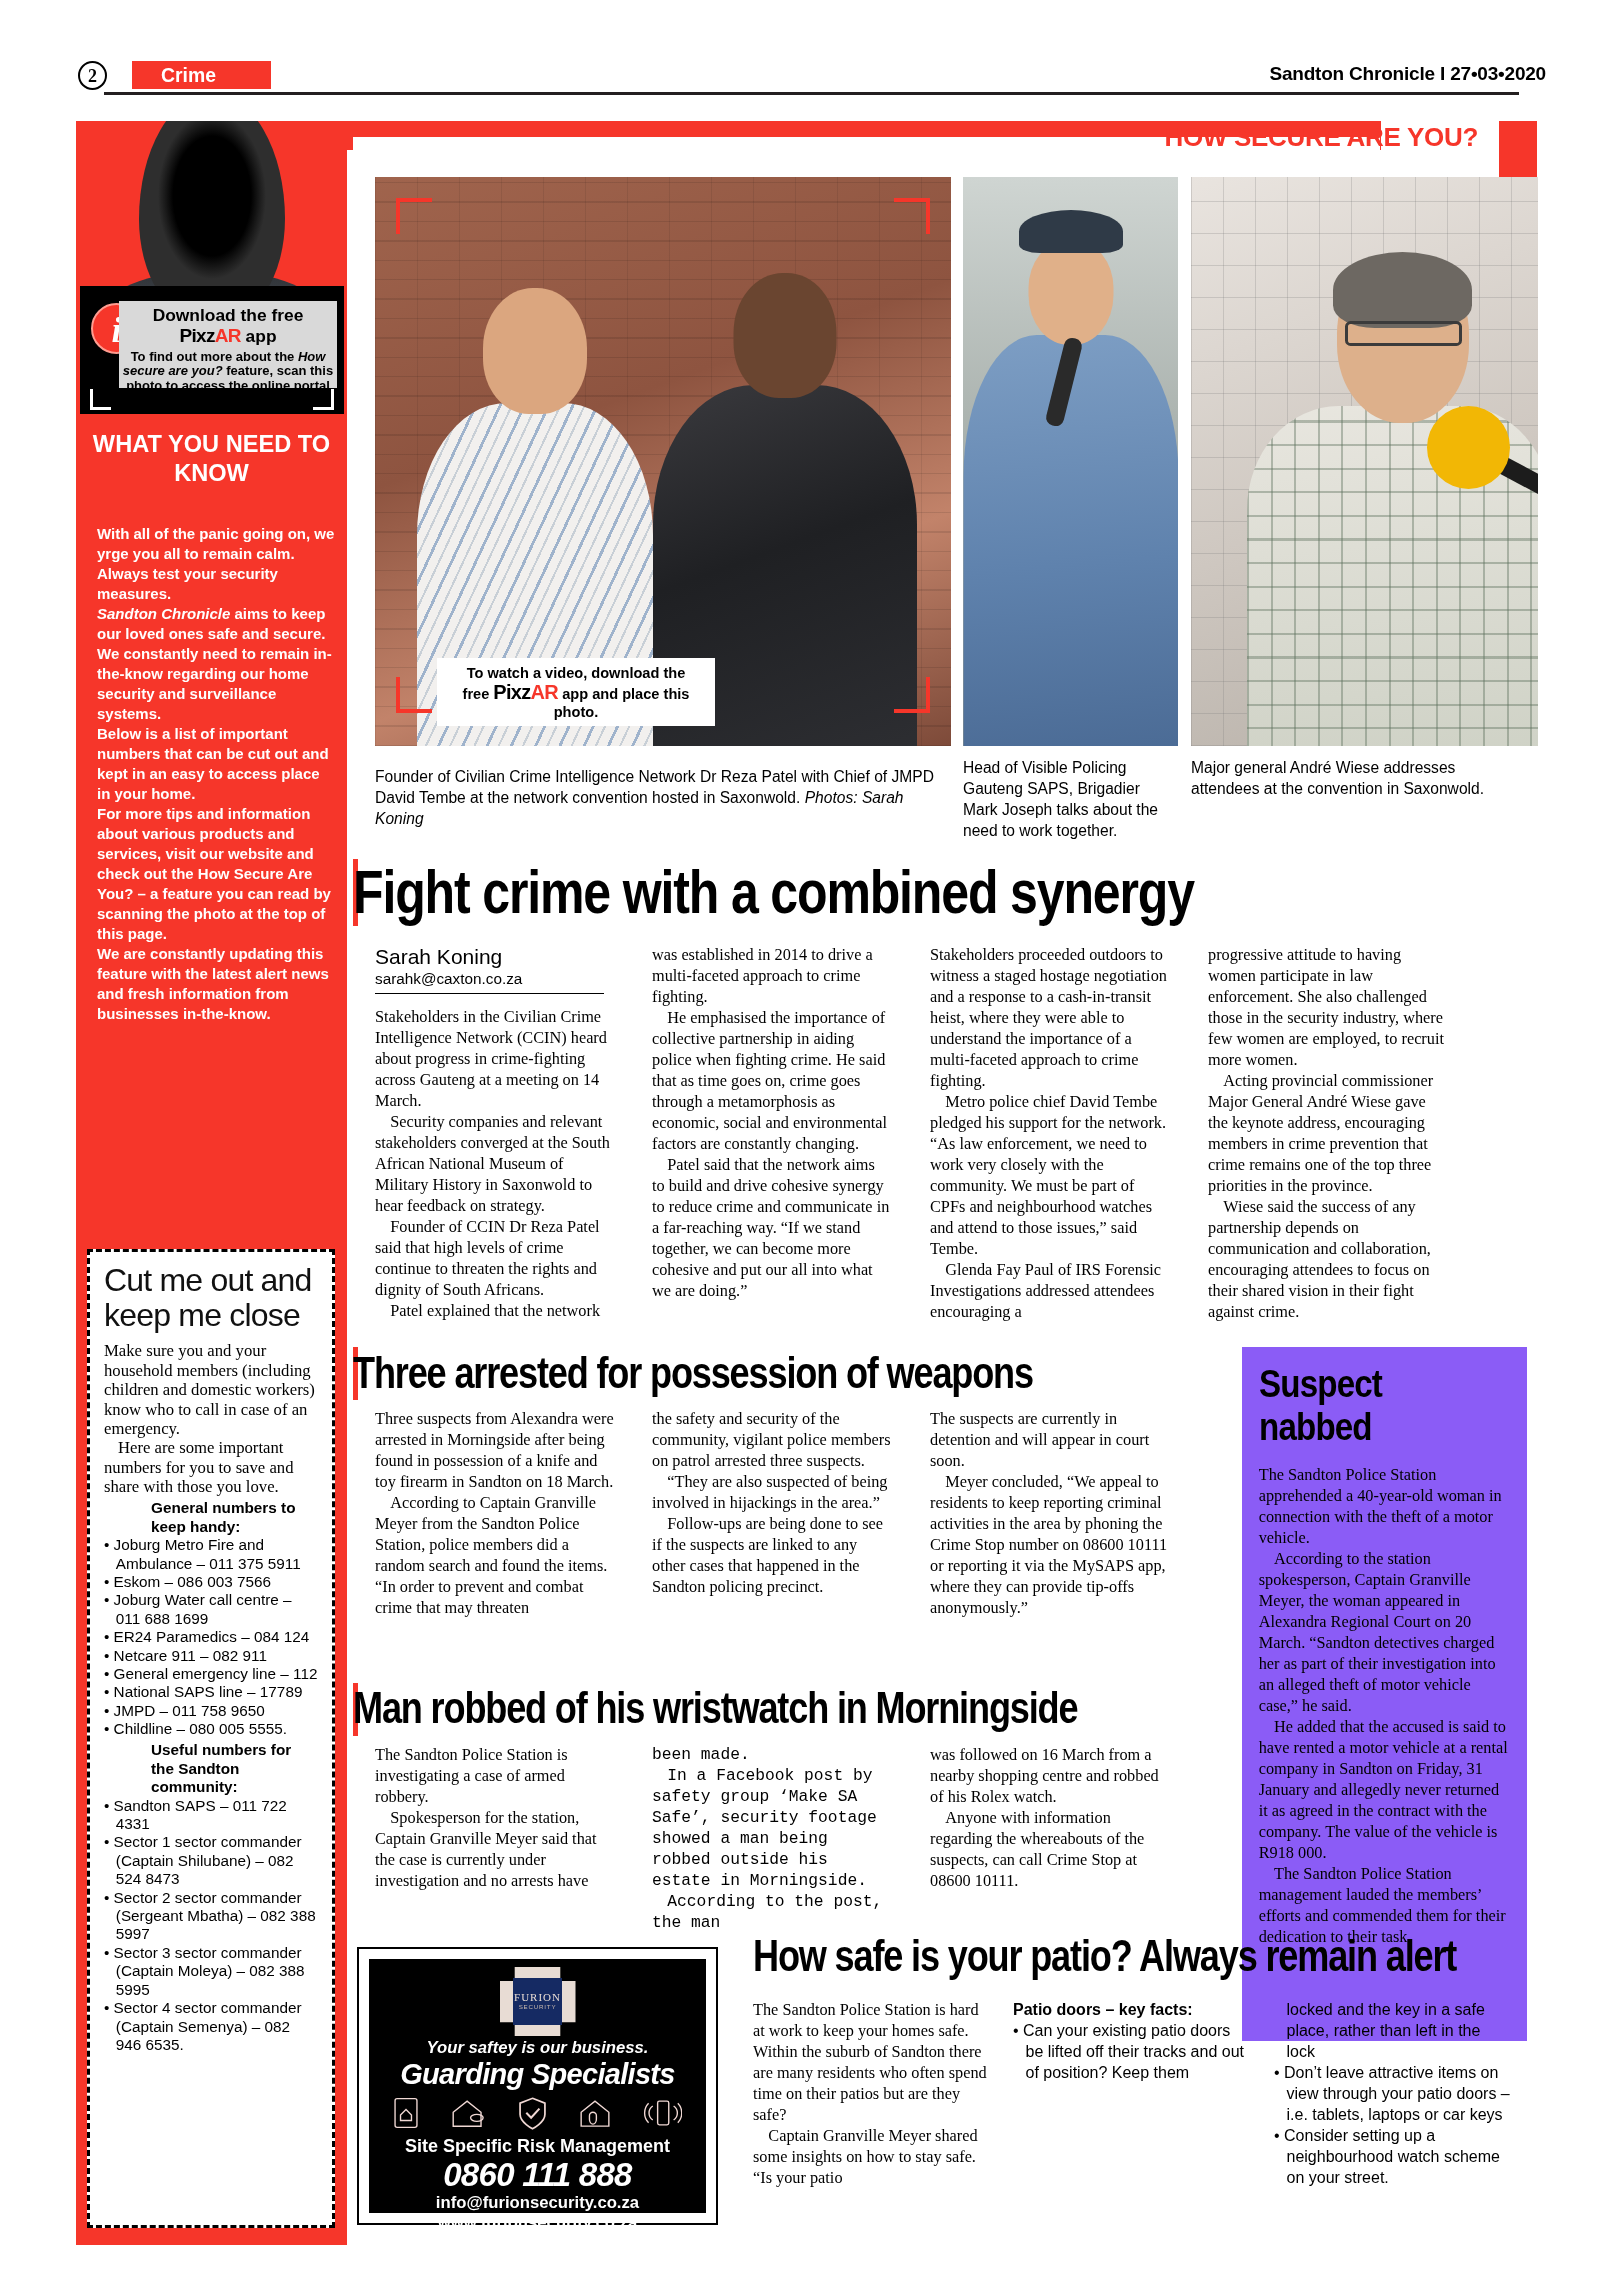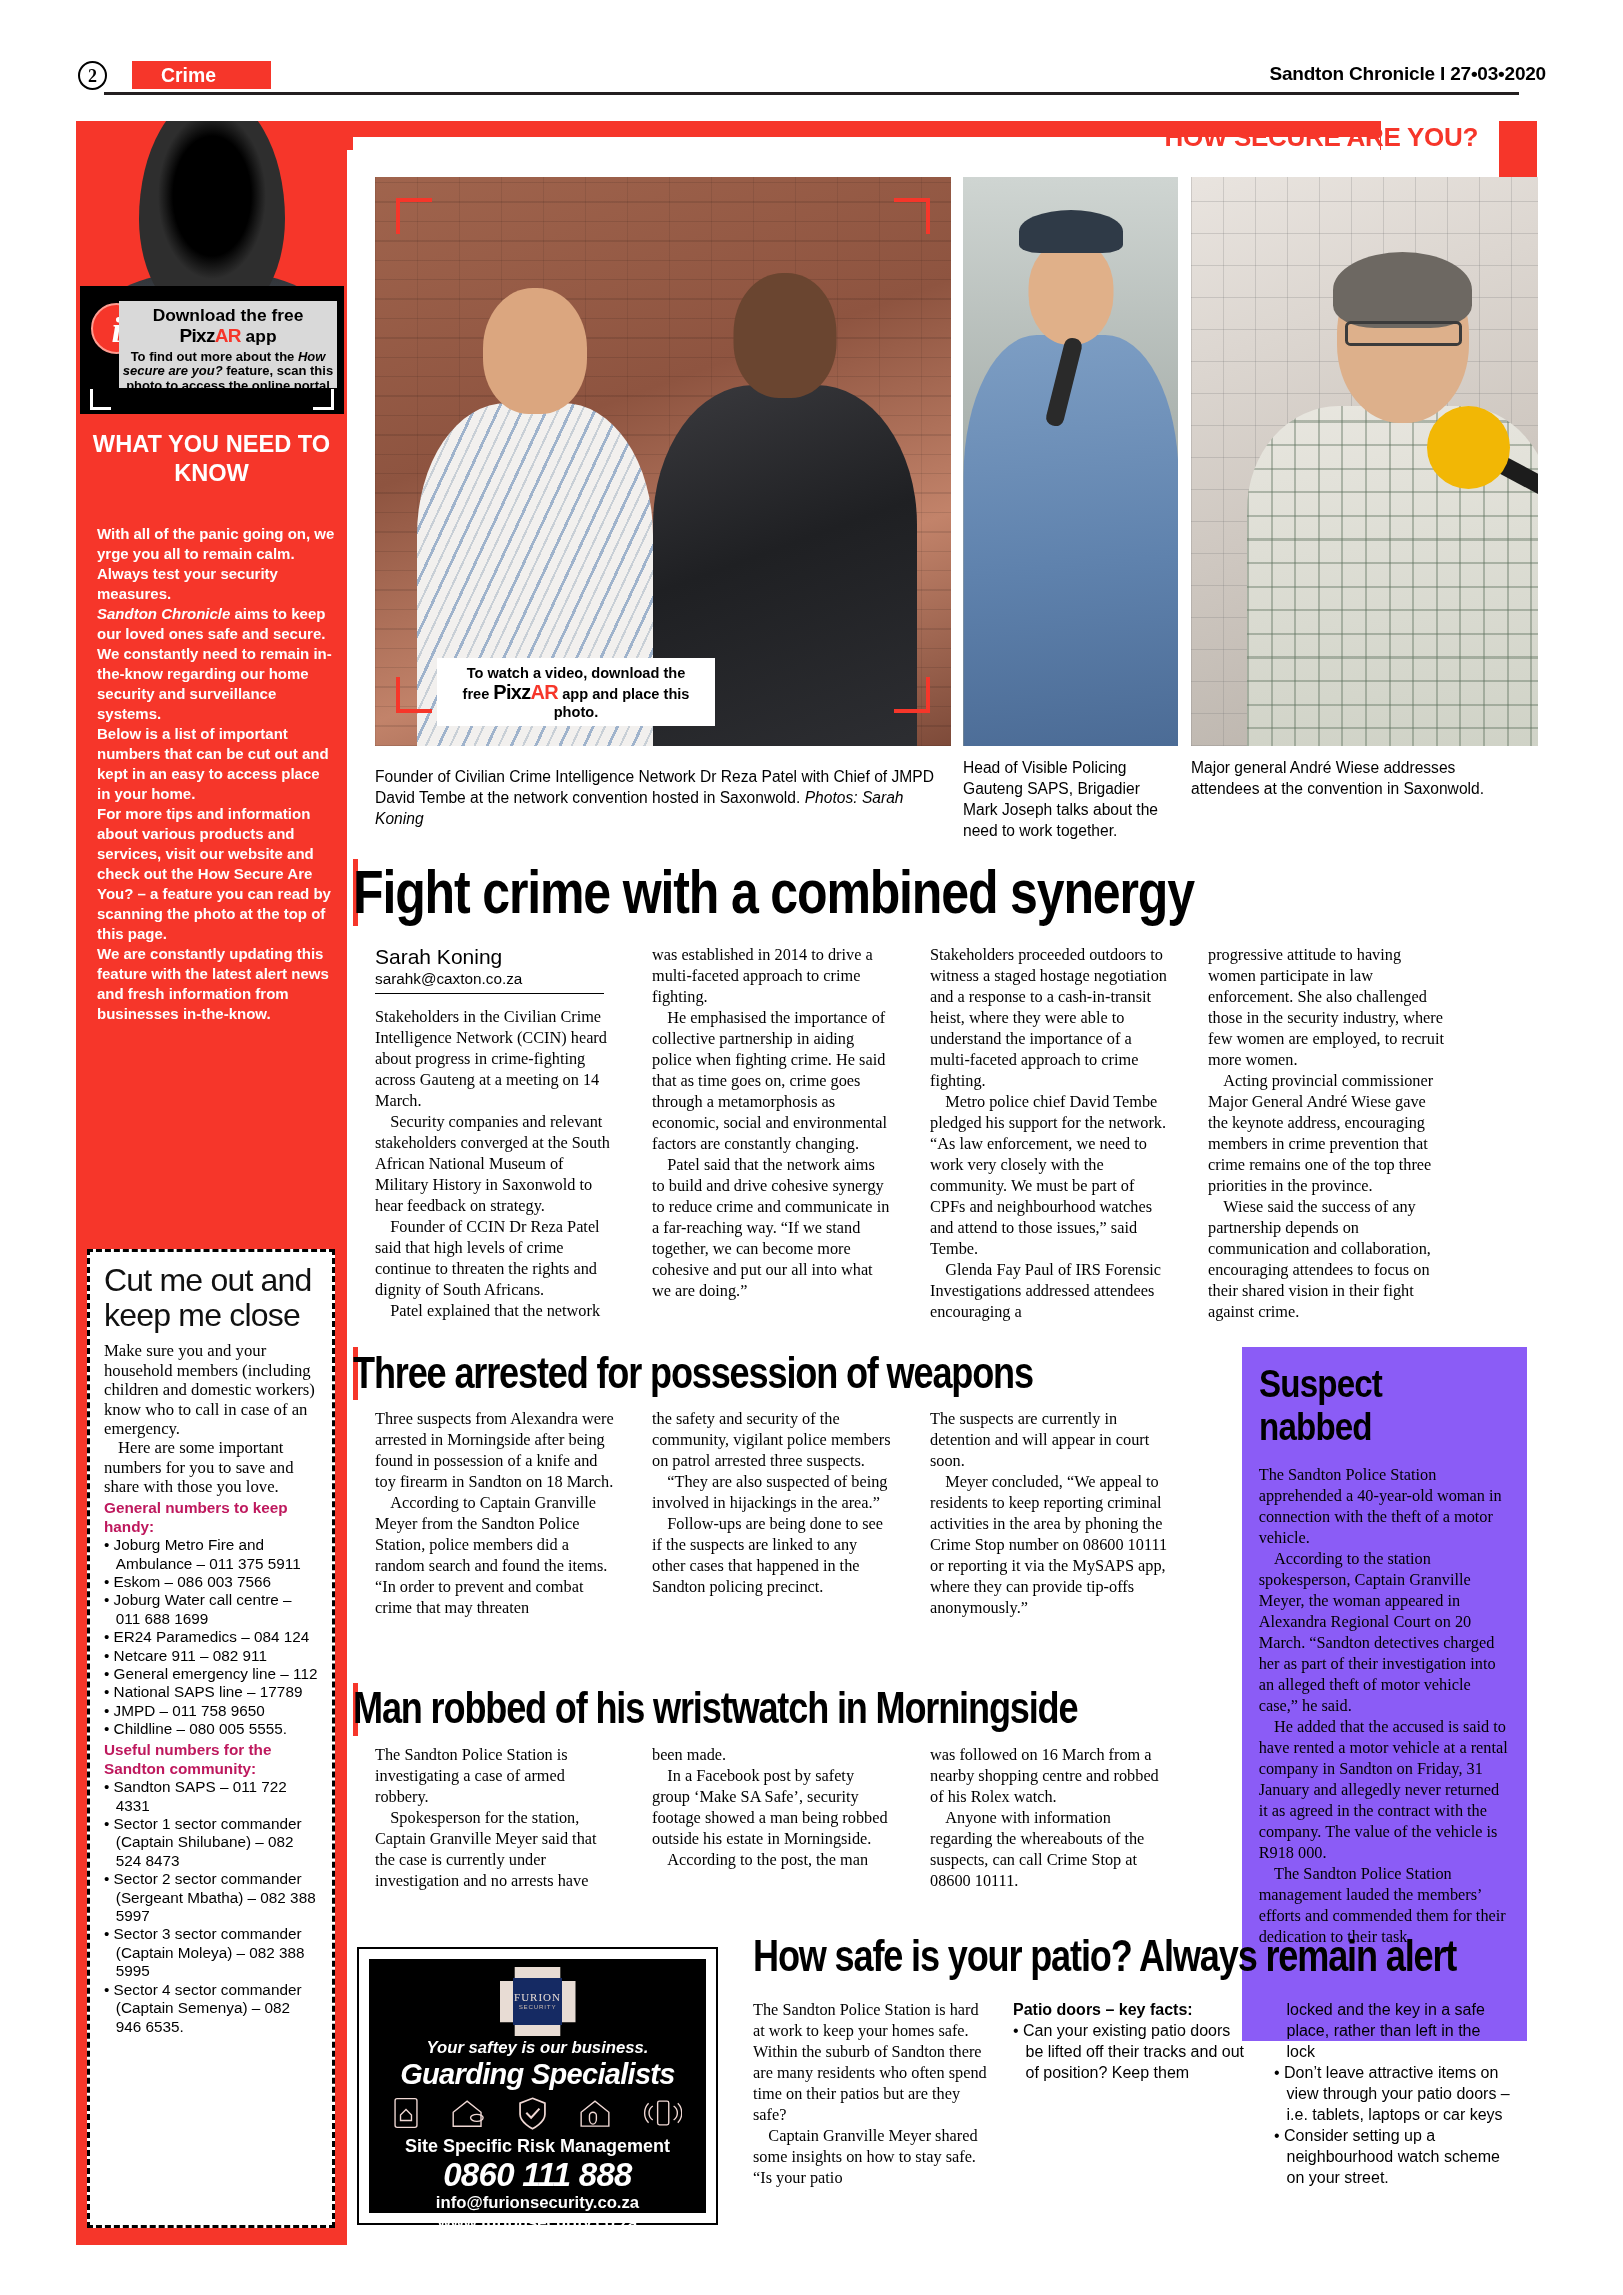--- a/index.html
+++ b/index.html
@@ -89,21 +89,21 @@
 
   
   #cutout {
     position: absolute; left: 87px; top: 1249px; width: 248px; height: 979px;
     background: #fff; border: 3.5px dashed #000; padding: 11px 14px 7px;
   }
   .cut-title { font: 400 32px/35px "Liberation Sans", sans-serif; color: #111; letter-spacing: -0.8px; }
   .cut-serif { font: 400 16.7px/19.4px "Liberation Serif", serif; color: #000; margin-top: 8.3px; }
   .cut-serif p { text-indent: 14px; margin: 0; }
   .cut-serif p.noind { text-indent: 0; }
-  .cut-bold { font: bold 15.3px/18.4px "Liberation Sans", sans-serif; color: #be185d; margin-top: 2.8px; }
+  .cut-bold { font: bold 15.3px/18.4px "Liberation Sans", sans-serif; color: #000000; margin-top: 2.8px; margin-left: 47px; }
   .cut-list { font: 400 15.3px/18.4px "Liberation Sans", sans-serif; color: #000; list-style: none; }
   .cut-list li { padding-left: 11.8px; text-indent: -11.8px; }
 
   
   .hsay-bar {
     position: absolute; left: 347px; top: 121px; width: 1034px; height: 29px; background: #f6362a;
   }
   .hsay-text {
     position: absolute; right: 146px; top: 121px;
     font: bold 26px/33px "Liberation Sans", sans-serif; color: #f6362a; letter-spacing: -0.3px;
@@ -218,21 +218,21 @@
   #s1c3 { left: 930px; top: 944px; width: 239px; }
   #s1c4 { left: 1208px; top: 944px; width: 239px; }
 
   
   #s2c1 { left: 375px; top: 1408px; width: 239px; }
   #s2c2 { left: 652px; top: 1408px; width: 239px; }
   #s2c3 { left: 930px; top: 1408px; width: 239px; }
 
   
   #s3c1 { left: 375px; top: 1744px; width: 239px; }
-  #s3c2 { left: 652px; top: 1744px; width: 239px; }
+  #s3c2 { left: 652px; top: 1744px; width: 239px; font-family: Liberation Mono, monospace; }
   #s3c3 { left: 930px; top: 1744px; width: 239px; }
 
   
   #nabbed {
     position: absolute; left: 1242px; top: 1347px; width: 285px; height: 694px;
     background: #8b5cf6; padding: 15.3px 16.7px;
   }
   #nabbed .nab-h {
     font-family: "Liberation Sans Narrow","Liberation Sans",sans-serif;
     font-weight: bold; font-size: 39px; line-height: 43px; letter-spacing: -1px;

